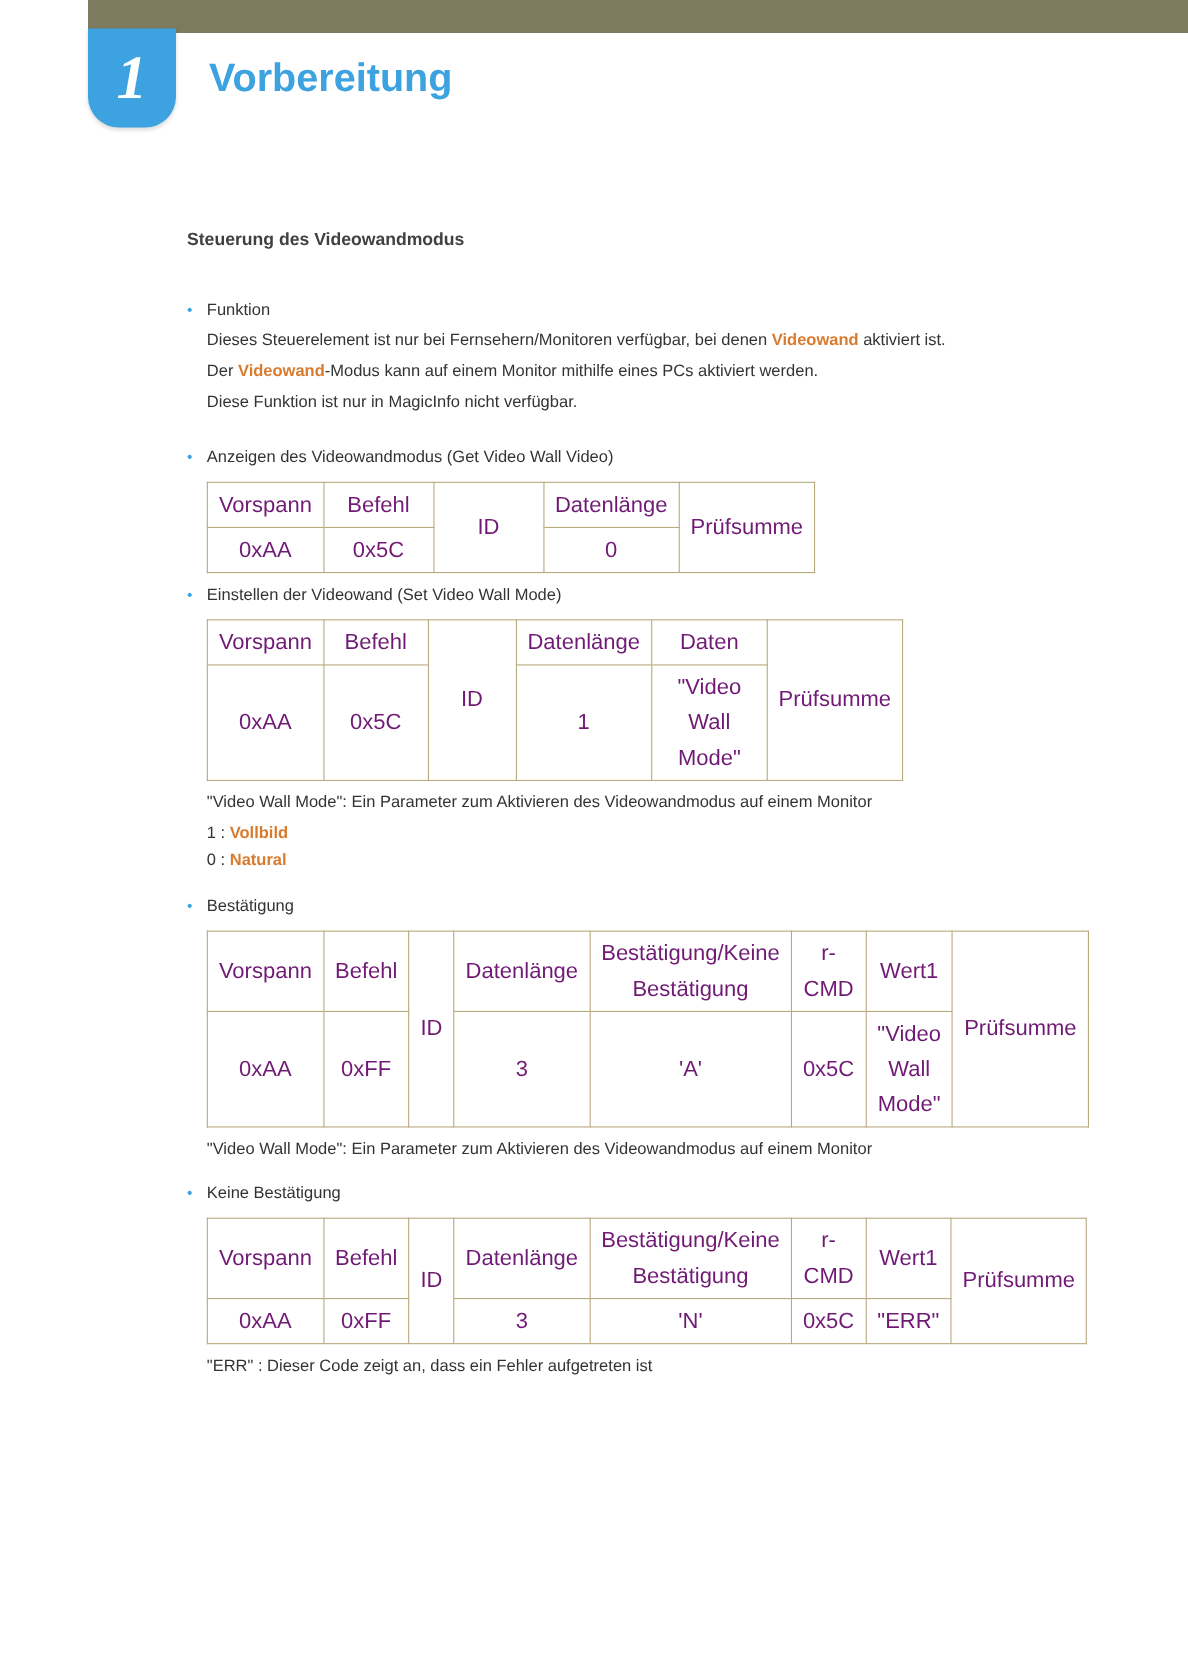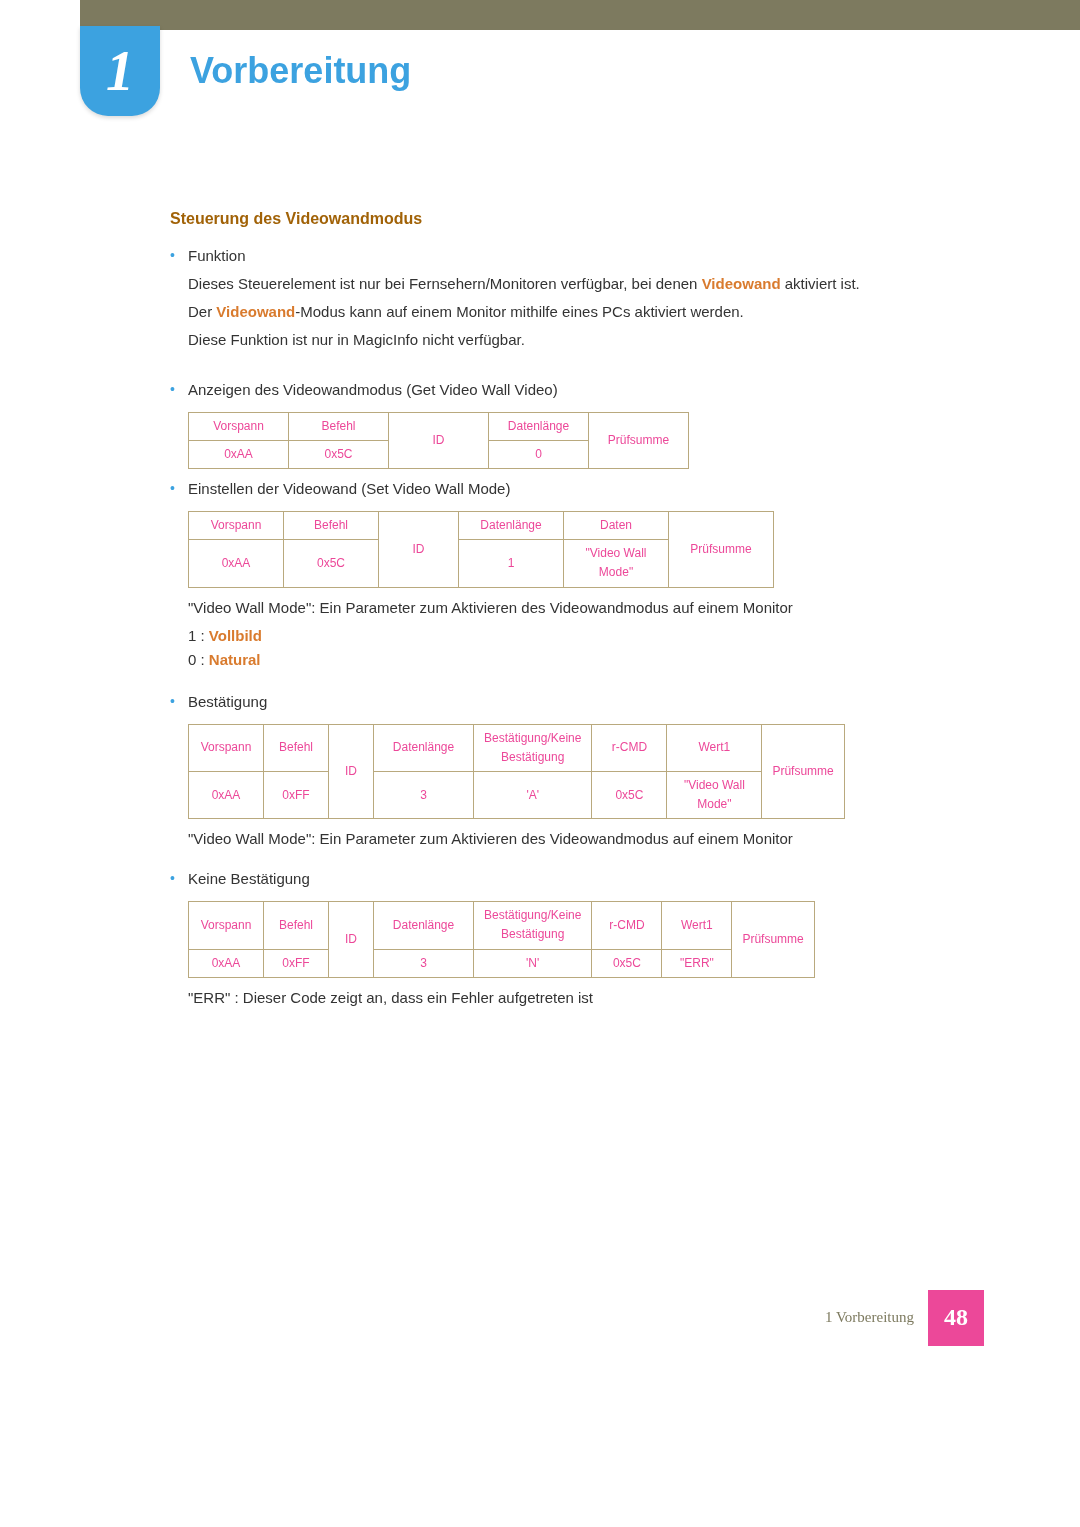--- a/index.html
+++ b/index.html
@@ -43,24 +43,24 @@
     font-size: 36px;
     font-weight: bold;
     margin-left: 30px;
     margin-top: 20px;
   }
   .content {
     margin: 90px 120px 0 170px;
     line-height: 1.6;
   }
   .section-title {
-    color: #a16207;
+    color: #404040;
     font-weight: bold;
     font-size: 16px;
-    margin-bottom: 12px;
+    margin-bottom: 38px;
   }
   ul.bullets {
     list-style: none;
     padding-left: 18px;
   }
   ul.bullets > li {
     position: relative;
     margin-bottom: 6px;
   }
   ul.bullets > li::before {
@@ -69,22 +69,22 @@
     position: absolute;
     left: -18px;
     font-size: 14px;
   }
   .para { margin: 4px 0 4px 0; }
   .indent-block { padding-left: 0; margin: 4px 0 26px 0; }
   .highlight { color: #d97b2e; font-weight: bold; }
   table {
     border-collapse: collapse;
     margin: 10px 0 8px 0;
-    font-size: 12px;
-    color: #ec4899;
+    font-size: 20px;
+    color: #701a75;
   }
   td {
     border: 1px solid #b9a97e;
     padding: 4px 10px;
     text-align: center;
     vertical-align: middle;
   }
   .t1 td { width: 100px; height: 26px; }
   .t2 td { height: 26px; }
   .t3 td, .t4 td { height: 26px; }

